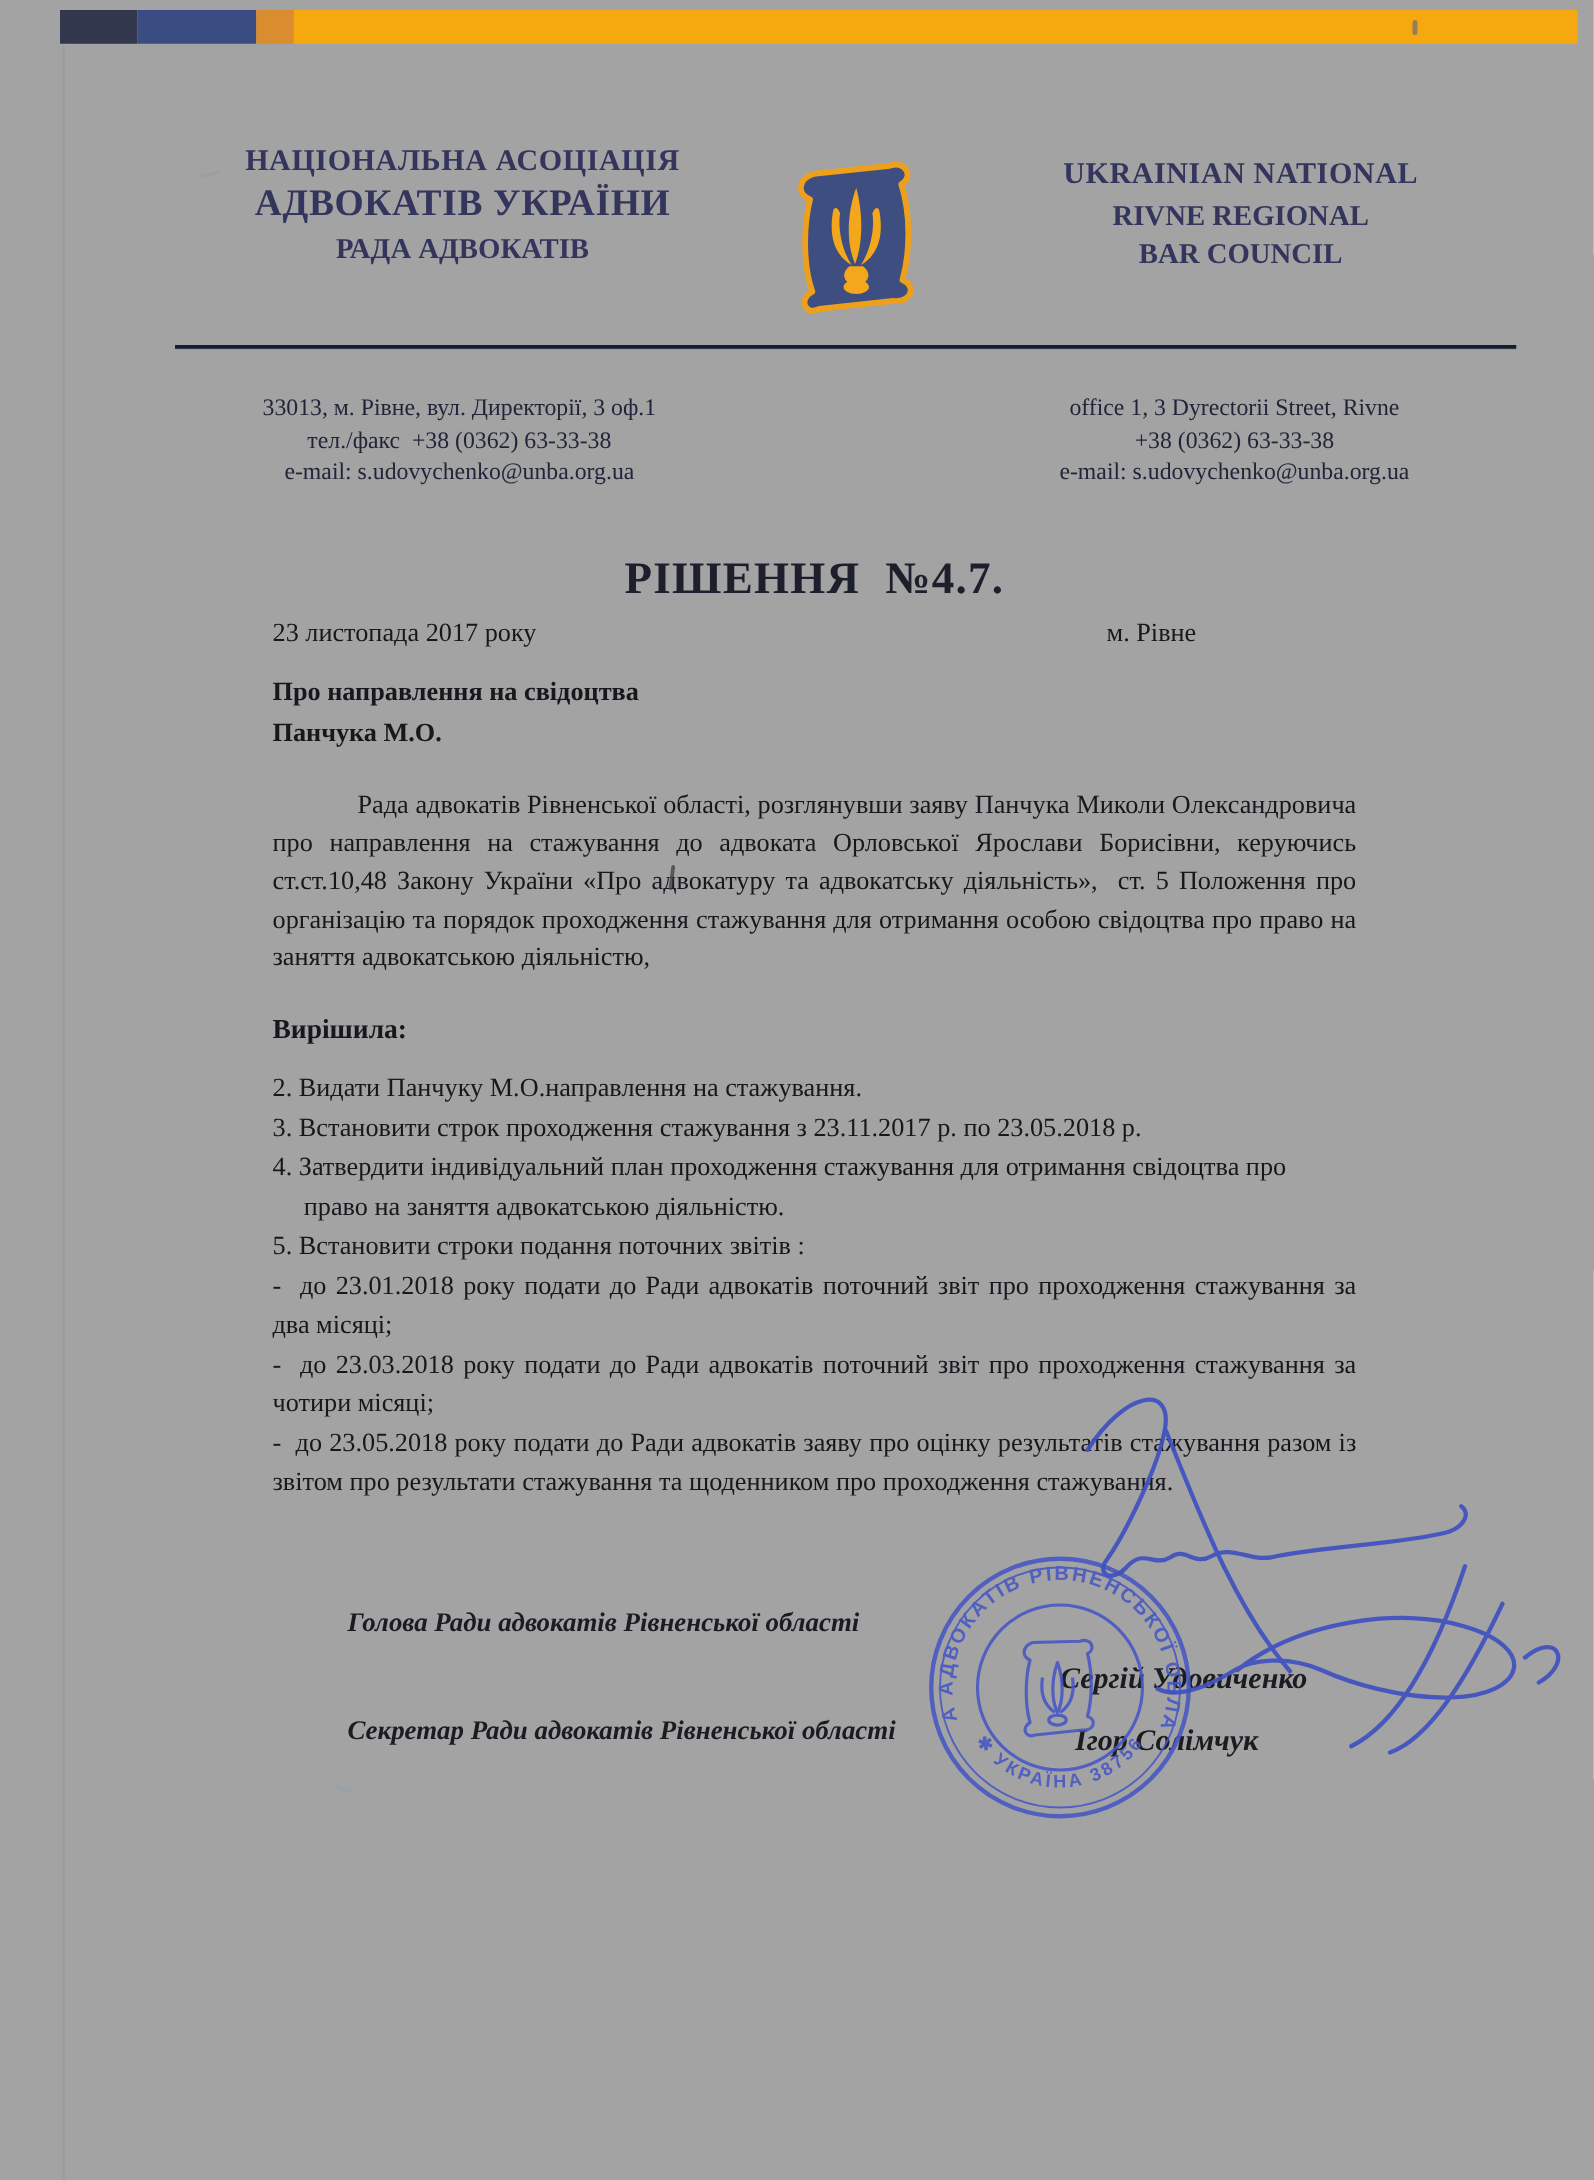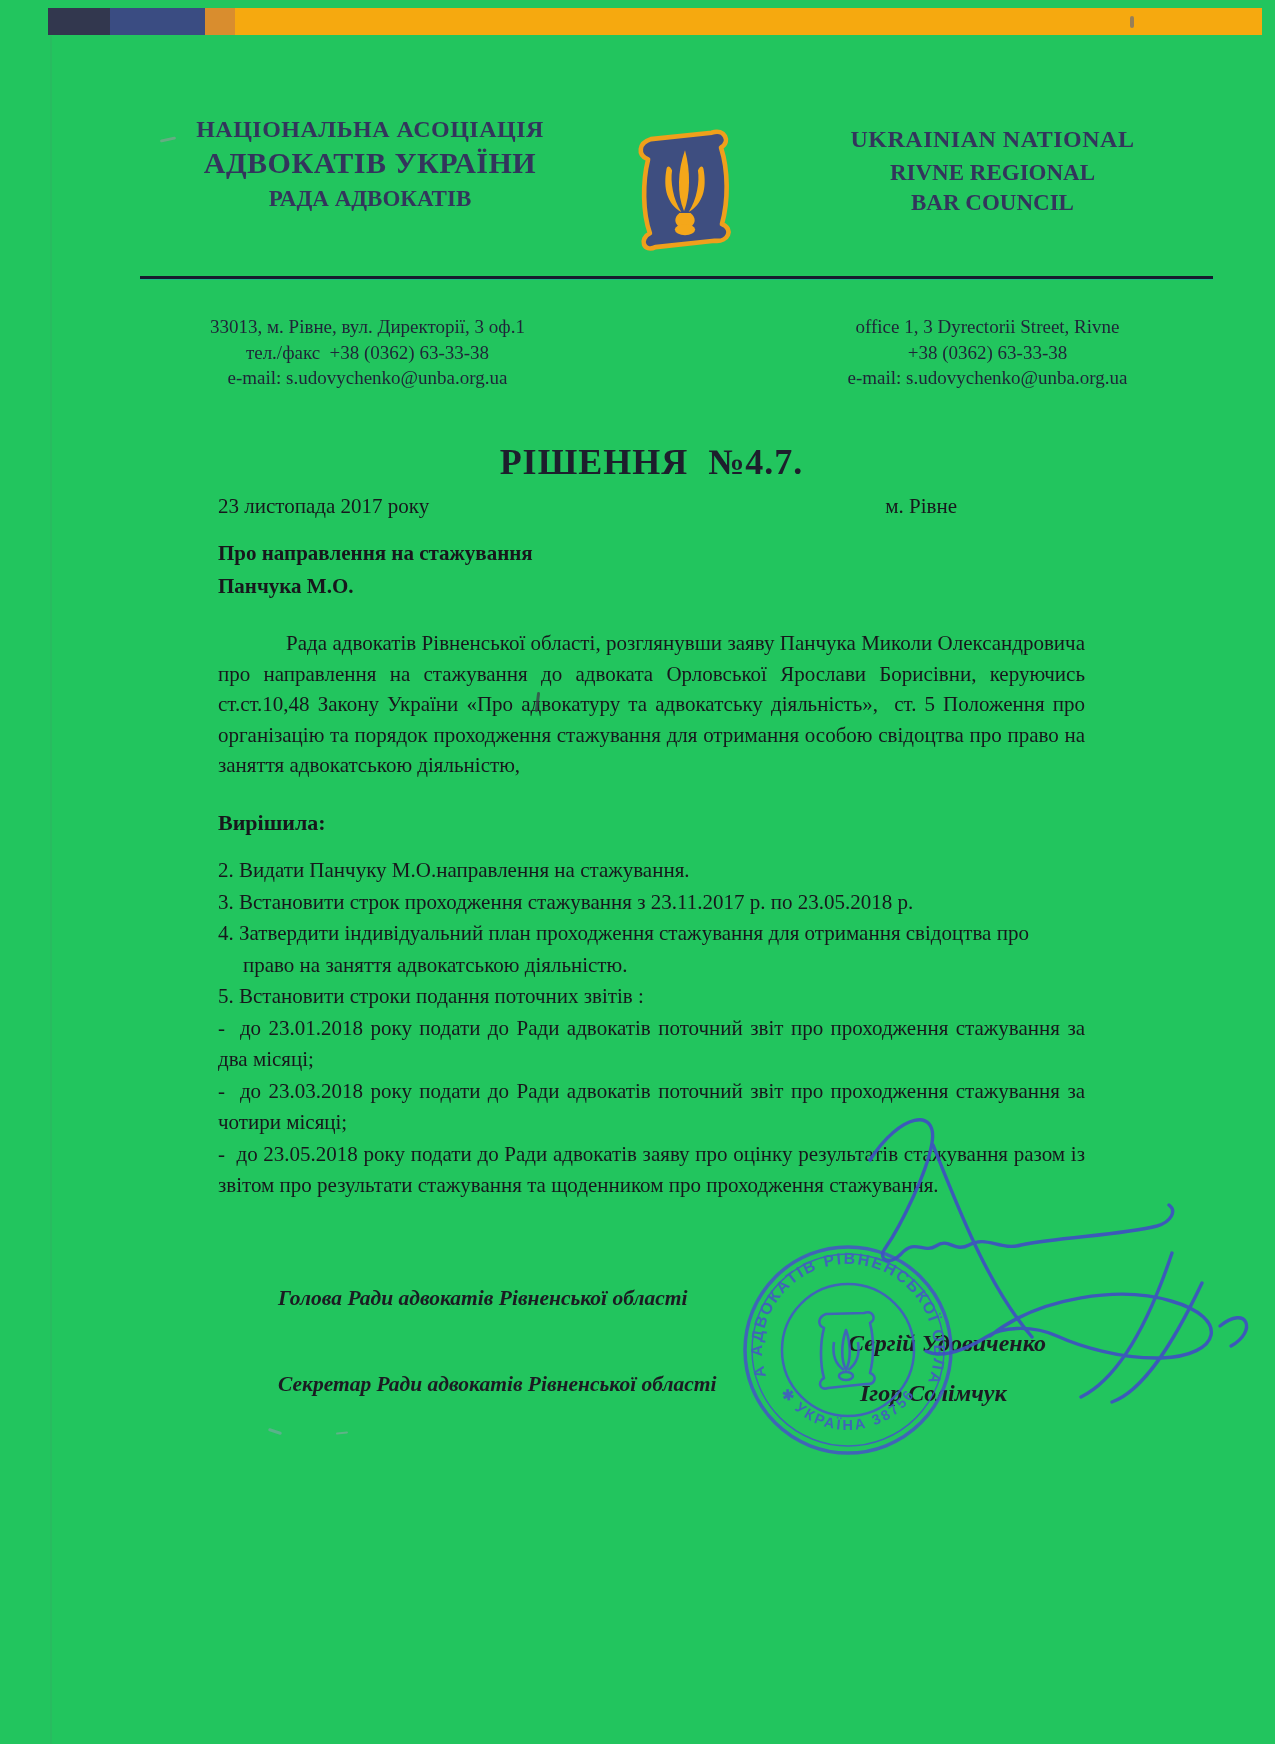--- a/index.html
+++ b/index.html
@@ -1,18 +1,18 @@
 <!DOCTYPE html>
 <html><head>
 <meta charset="utf-8">
 <style>
   html,body{margin:0;padding:0;background:#e8e8e8;}
   .page{
     position:relative;width:1275px;height:1744px;margin:0 auto;
-    background:#22c55e;overflow:hidden;
+    background:#a3a3a3;overflow:hidden;
     font-family:"Liberation Serif", serif;color:#17171c;
   }
   
   .topbar{position:absolute;left:48px;top:8px;width:1214px;height:27px;display:flex;}
   .seg{height:100%;}
   .seg-navy{width:62px;}
   .seg-blue{width:95px;}
   .seg-orange{width:30px;}
   .seg-yellow{flex:1;}
   .page-edge{position:absolute;left:50px;top:36px;width:2px;height:1708px;background:rgba(110,110,115,.10);}
@@ -107,21 +107,21 @@
   </div>
 
   <div class="title">РІШЕННЯ &nbsp;№4.7.</div>
 
   <div class="daterow">
     <span>23 листопада 2017 року</span>
     <span class="place">м. Рівне</span>
   </div>
 
   <div class="subject">
-    <div>Про направлення на стажування</div>
+    <div>Про направлення на свідоцтва</div>
     <div>Панчука М.О.</div>
   </div>
 
   <div class="preamble">Рада адвокатів Рівненської області, розглянувши заяву Панчука Миколи Олександровича про направлення на стажування до адвоката Орловської Ярослави Борисівни, керуючись ст.ст.10,48 Закону України «Про адвокатуру та адвокатську діяльність», &nbsp;ст. 5 Положення про організацію та порядок проходження стажування для отримання особою свідоцтва про право на заняття адвокатською діяльністю,</div>
 
   <div class="resolved">Вирішила:</div>
 
   <div class="items">
     <div class="item">2. Видати Панчуку М.О.направлення на стажування.</div>
     <div class="item">3. Встановити строк проходження стажування з 23.11.2017 р. по 23.05.2018 р.</div>

